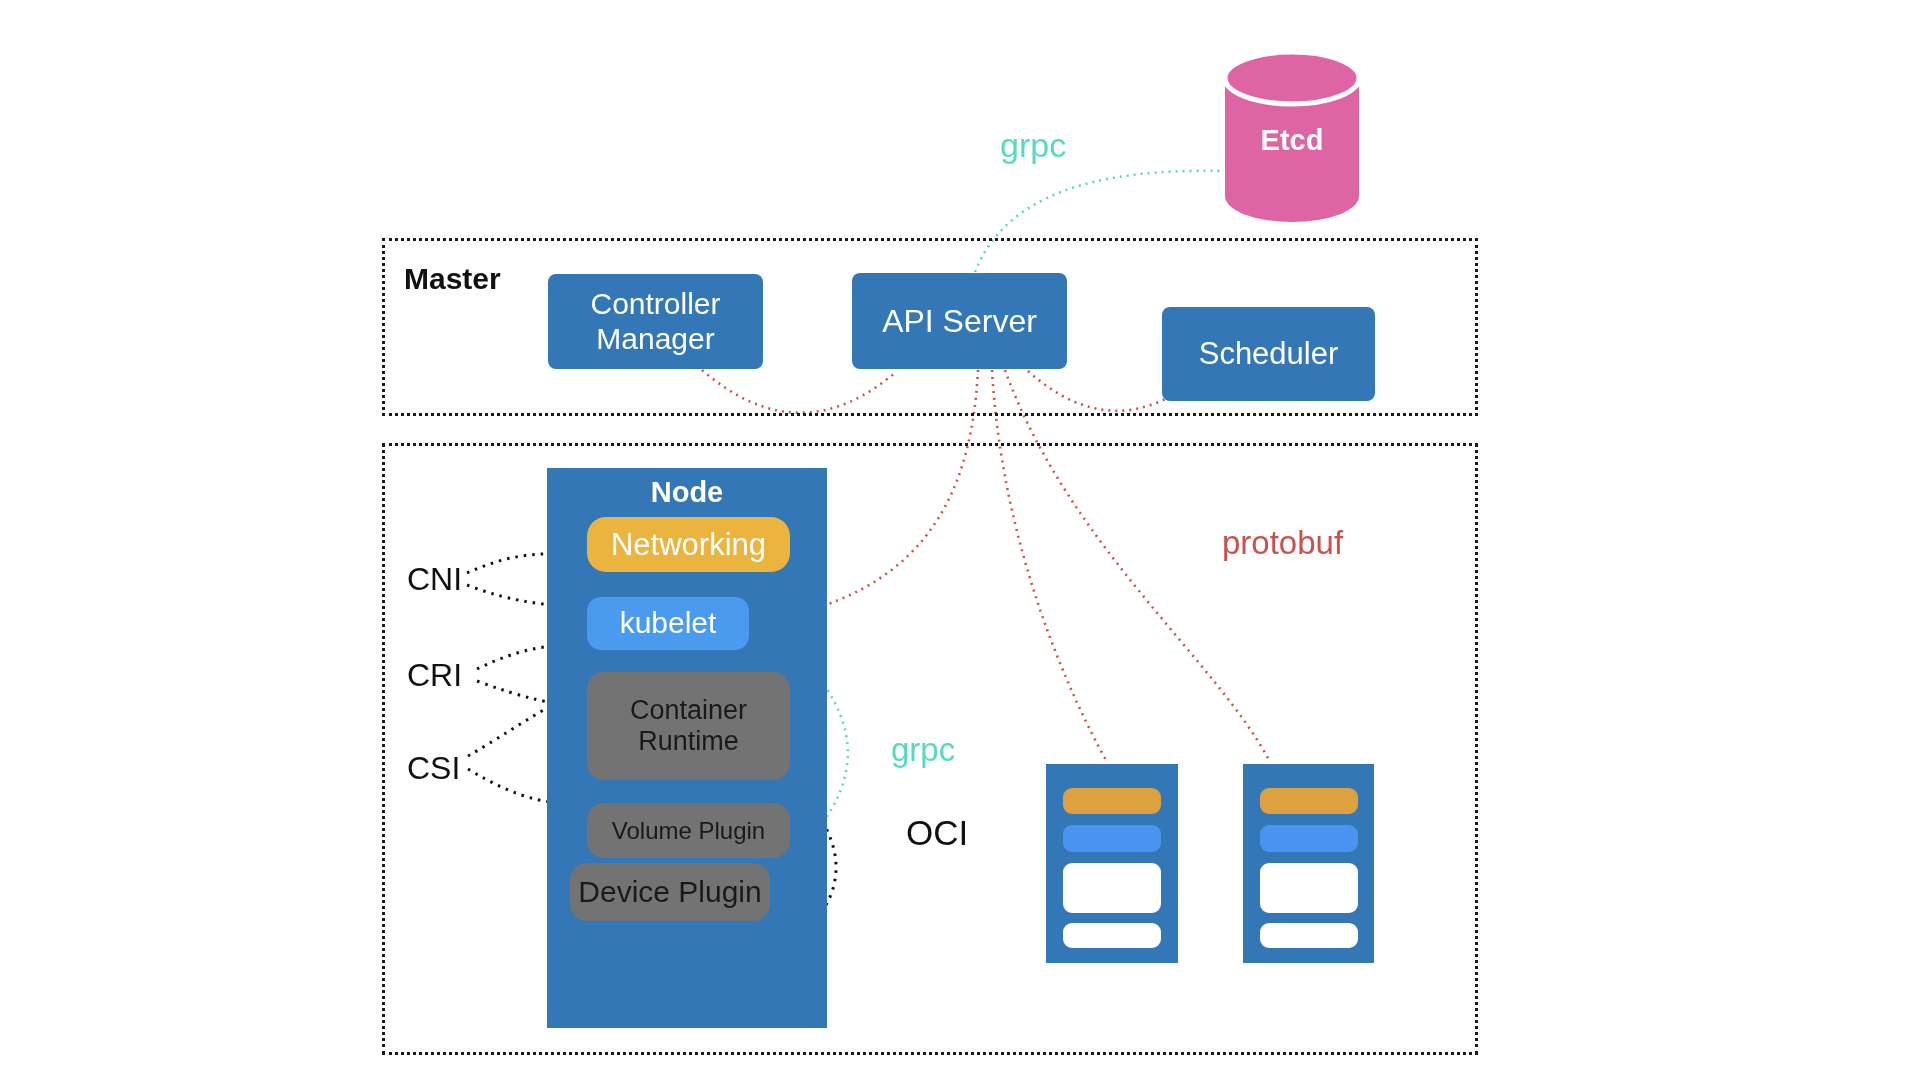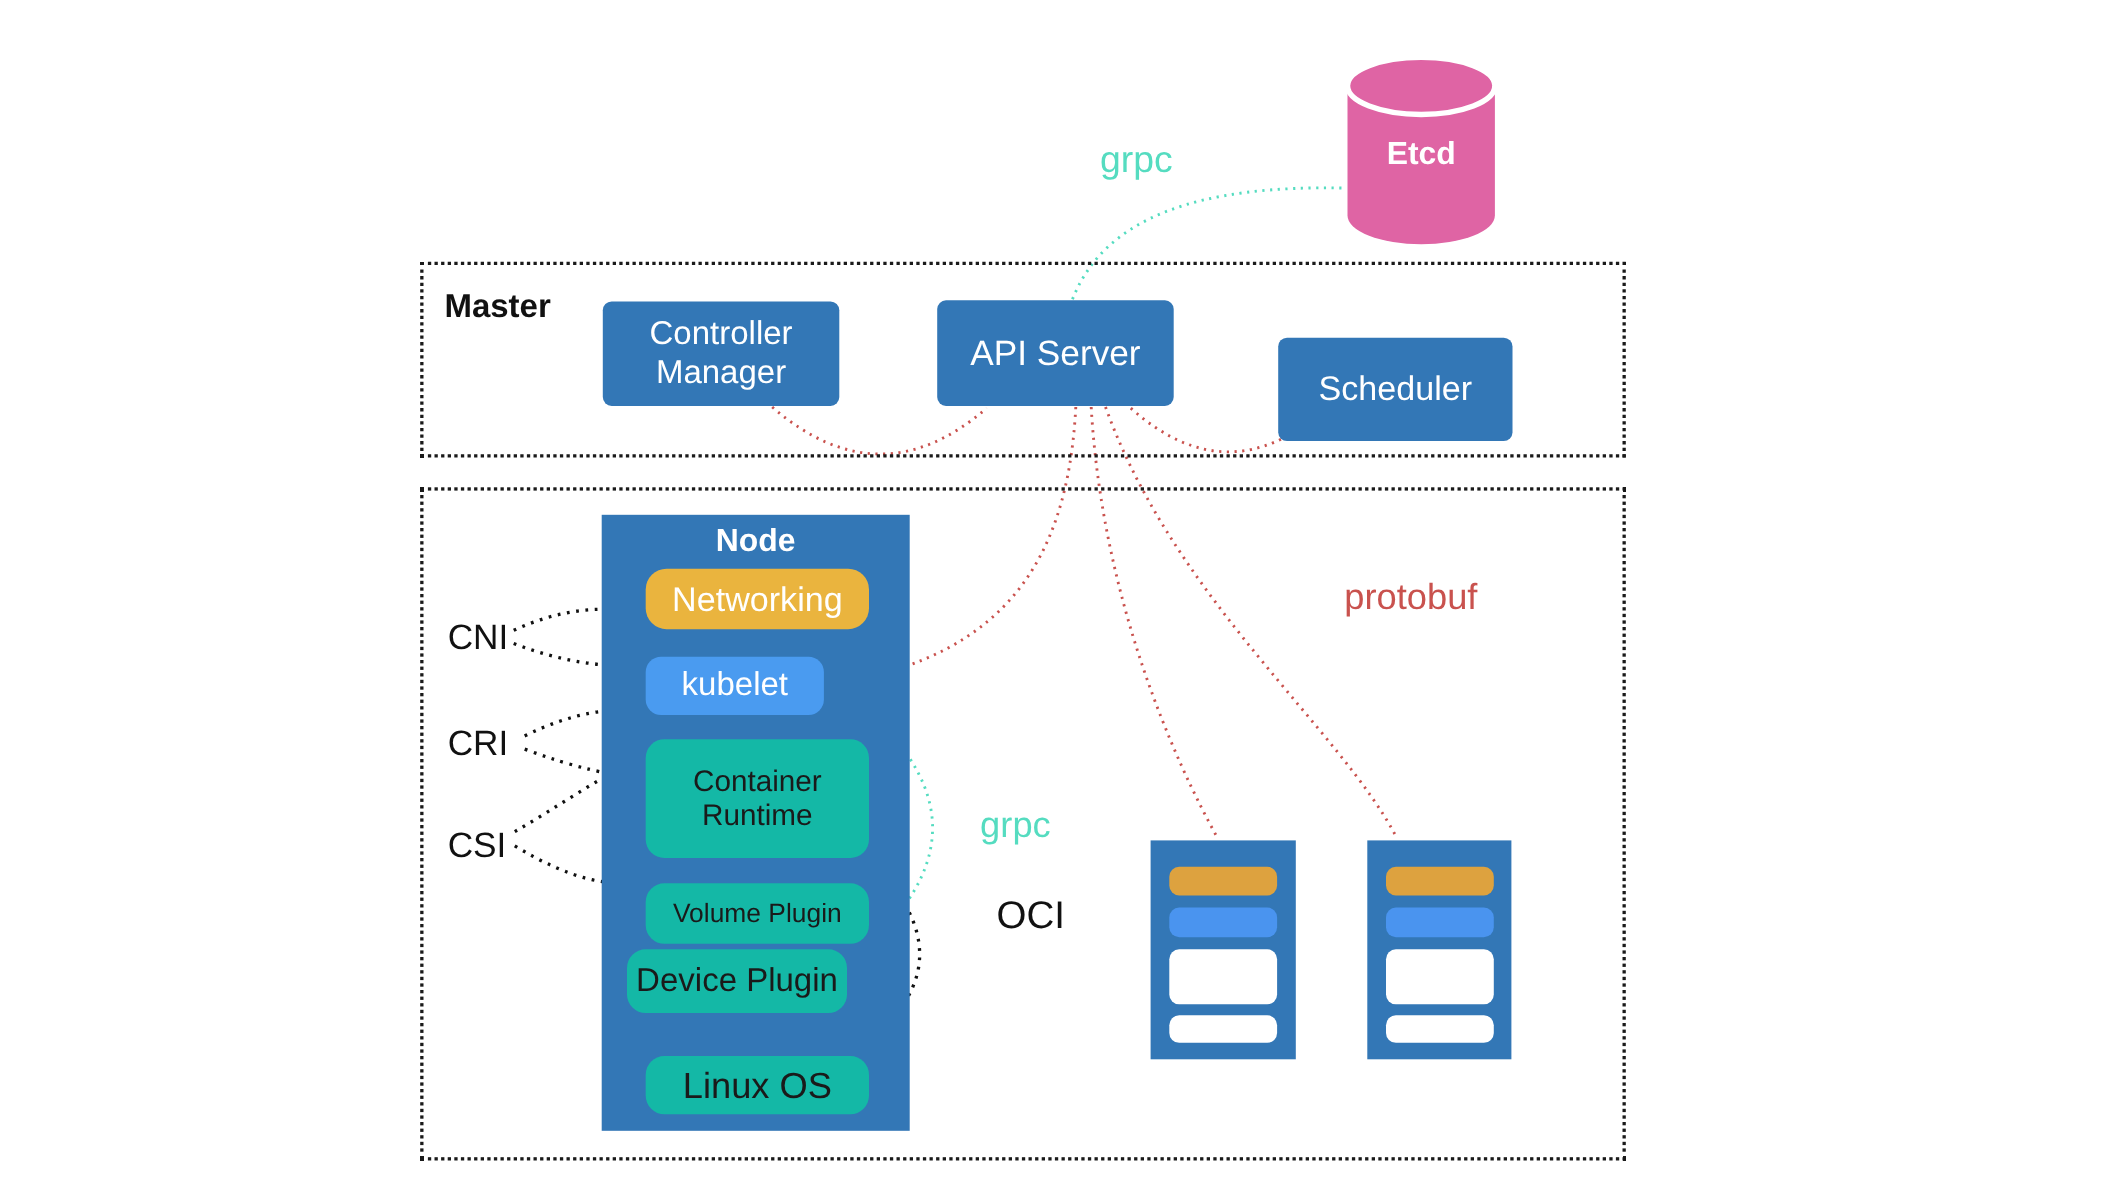--- a/index.html
+++ b/index.html
@@ -16,21 +16,21 @@
     color:#fff;font-size:30px;line-height:1.15;
   }
   .node-panel{position:absolute;background:var(--blue);z-index:2;}
   .node-title{position:absolute;width:100%;text-align:center;color:#fff;font-weight:bold;font-size:29px;}
   .inner-box{
     position:absolute;border-radius:17px;z-index:3;
     display:flex;align-items:center;justify-content:center;text-align:center;line-height:1.15;
   }
   .inner-yellow{background:var(--yellow);color:#fff;font-size:31px;border-radius:19px;}
   .inner-lightblue{background:var(--lightblue);color:#fff;font-size:30px;}
-  .inner-white{background:#14b8a6;color:#1a1a1a;}
+  .inner-white{background:#737373;color:#1a1a1a;}
   .float-label{position:absolute;z-index:3;white-space:nowrap;}
   .iface-label{position:absolute;z-index:3;font-size:32px;color:#111;font-weight:500;white-space:nowrap;}
   .mini-node{position:absolute;background:var(--blue);z-index:3;}
   .mini-bar{position:absolute;left:17px;width:98px;border-radius:9px;}
   .cyl{position:absolute;z-index:3;}
   .cyl-label{
     position:absolute;left:0;top:76px;width:100%;text-align:center;
     color:#fff;font-weight:bold;font-size:29px;
   }
 </style>
@@ -77,21 +77,20 @@
 
   <div class="node-panel" style="left:547px;top:468px;width:280px;height:560px;">
     <div class="node-title" style="top:8px;">Node</div>
   </div>
 
   <div class="inner-box inner-yellow" style="left:587px;top:517px;width:203px;height:55px;">Networking</div>
   <div class="inner-box inner-lightblue" style="left:587px;top:597px;width:162px;height:53px;border-radius:14px;">kubelet</div>
   <div class="inner-box inner-white" style="left:587px;top:672px;width:203px;height:108px;font-size:27px;width:203px;">Container Runtime</div>
   <div class="inner-box inner-white" style="left:587px;top:792px;width:203px;height:55px;font-size:24px;margin-top:11px;">Volume Plugin</div>
   <div class="inner-box inner-white" style="left:570px;top:863px;width:200px;height:58px;font-size:30px;">Device Plugin</div>
-  <div class="inner-box inner-white" style="left:587px;top:960px;width:203px;height:53px;font-size:33px;">Linux OS</div>
 
   <div class="iface-label" style="left:407px;top:561px;">CNI</div>
   <div class="iface-label" style="left:407px;top:657px;">CRI</div>
   <div class="iface-label" style="left:407px;top:750px;">CSI</div>
 
   <div class="float-label" style="left:891px;top:731px;font-size:33px;color:var(--teal);">grpc</div>
   <div class="float-label" style="left:906px;top:813px;font-size:35px;color:#111;font-weight:500;">OCI</div>
   <div class="float-label" style="left:1222px;top:524px;font-size:33px;color:var(--red);">protobuf</div>
 
   <div class="mini-node" style="left:1046px;top:764px;width:132px;height:199px;">

